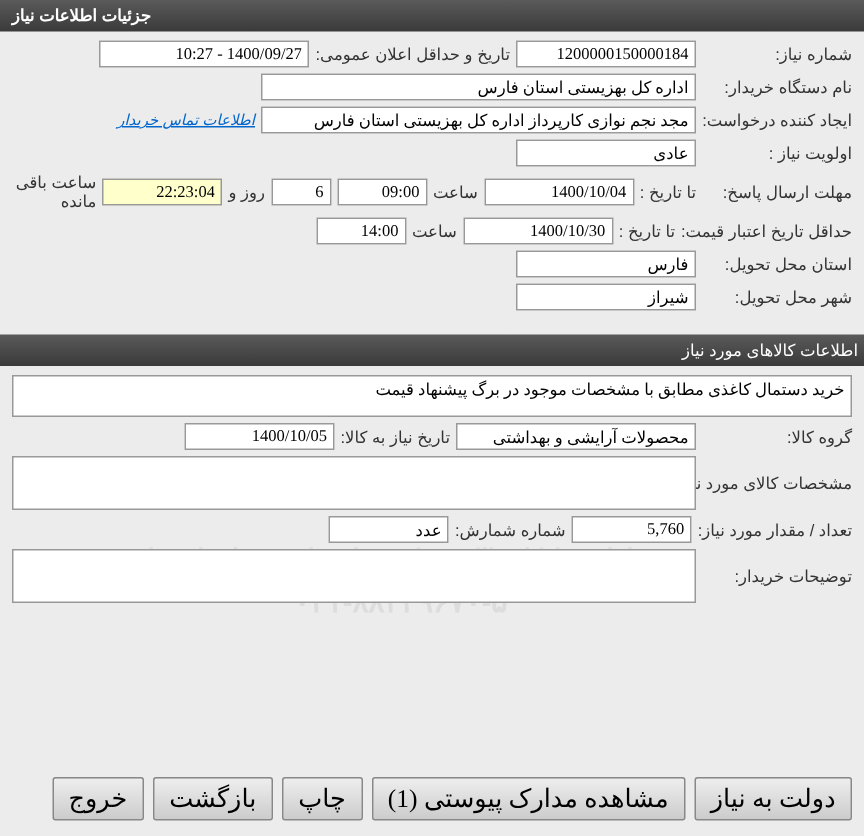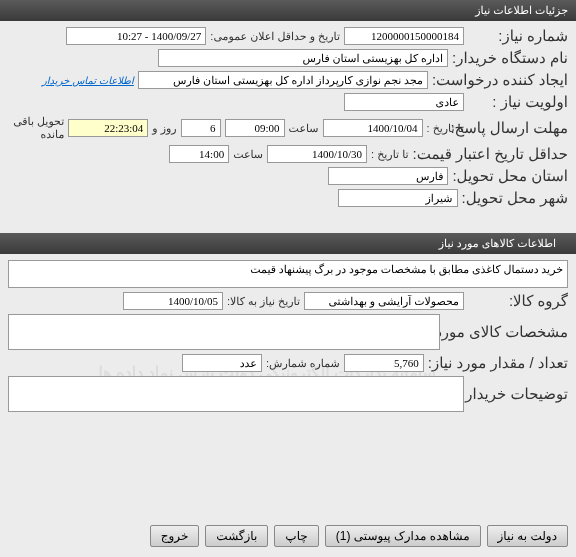--- a/index.html
+++ b/index.html
@@ -1,30 +1,30 @@
 <!DOCTYPE html>
 <html dir="rtl"><head>
 <meta charset="utf-8">
 <style>
 * { box-sizing: border-box; margin: 0; padding: 0; }
 body { font-family: Tahoma, Arial, sans-serif; font-size: 11px; background: #ececec; direction: rtl; width: 576px; height: 557px; overflow: hidden; position: relative; }
-.header-bar { background: linear-gradient(#5a5a5a,#3a3a3a); color: #fff; padding: 4px 8px; font-size: 11px; text-align: right; }
+.header-bar { background: linear-gradient(#5a5a5a,#3a3a3a); color: #fff; padding: 4px 8px; font-size: 11px; text-align: left; font-weight: bold; }
 .section { padding: 6px 8px; }
 .row { display: flex; align-items: center; margin-bottom: 4px; gap: 4px; }
-.label { color: #333; font-size: 15px; white-space: nowrap; min-width: 100px; text-align: right; }
+.label { color: #333; font-size: 11px; white-space: nowrap; min-width: 100px; text-align: right; }
 .field { border: 1px solid #999; background: #fff; padding: 1px 4px; font-size: 11px; height: 18px; text-align: right; font-family: Tahoma; }
 .w100{width:100px}.w120{width:120px}.w140{width:140px}.w60{width:60px}.w40{width:40px}.w280{width:290px}.w80{width:80px}
 .link { color: #0066cc; font-size: 10px; text-decoration: underline; cursor: pointer; font-style: italic; }
-.section-header { background: linear-gradient(#5a5a5a,#3a3a3a); color: #fff; padding: 4px 20px; font-size: 11px; margin-top: 16px; }
+.section-header { background: linear-gradient(#5a5a5a,#3a3a3a); color: #fff; padding: 4px 4px; font-size: 11px; margin-top: 6px; }
 .textarea { border: 1px solid #999; background: #fff; width: 100%; height: 36px; padding: 2px 4px; font-size: 11px; text-align: right; font-family: Tahoma; resize: none; }
 .watermark { position: absolute; top: 360px; right: 140px; color: #ddd; font-size: 16px; font-weight: bold; transform: rotate(0deg); text-align: center; line-height: 1.6; z-index: 1; pointer-events: none; }
 .watermark .phone { font-size: 20px; }
 .content { position: relative; z-index: 2; }
 .footer { position: absolute; bottom: 6px; right: 0; left: 0; display: flex; gap: 6px; padding: 4px 8px; justify-content: flex-start; z-index: 3; }
-.btn { background: linear-gradient(#eee,#ccc); border: 1px solid #888; padding: 3px 10px; font-size: 12px; font-family: Liberation Sans, sans-serif; cursor: pointer; border-radius: 2px; }
+.btn { background: linear-gradient(#eee,#ccc); border: 1px solid #888; padding: 3px 10px; font-size: 17px; font-family: Liberation Serif, serif; cursor: pointer; border-radius: 2px; }
 .gap-label { color:#333; font-size:11px; white-space:nowrap; }
 .remain { color:#333; font-size:11px; }
 </style>
 </head>
 <body>
 
 <div class="header-bar">
   <span>جزئیات اطلاعات نیاز</span>
 </div>
 
@@ -56,21 +56,21 @@
 
   <div class="row">
     <span class="label">مهلت ارسال پاسخ:</span>
     <span class="gap-label">تا تاریخ :</span>
     <input class="field w100" readonly="" value="1400/10/04" style="">
     <span class="gap-label">ساعت</span>
     <input class="field w60" readonly="" value="09:00" style="">
     <input class="field w40" readonly="" value="6" style="">
     <span class="gap-label">روز و</span>
     <input class="field w80" style="background: rgb(255, 255, 204);" readonly="" value="22:23:04">
-    <span class="remain">تحویل باقی مانده</span>
+    <span class="remain">ساعت باقی مانده</span>
   </div>
 
   <div class="row">
     <span class="label">حداقل تاریخ اعتبار قیمت:</span>
     <span class="gap-label">تا تاریخ :</span>
     <input class="field w100" readonly="" value="1400/10/30" style="">
     <span class="gap-label">ساعت</span>
     <input class="field w60" readonly="" value="14:00" style="">
   </div>
 

